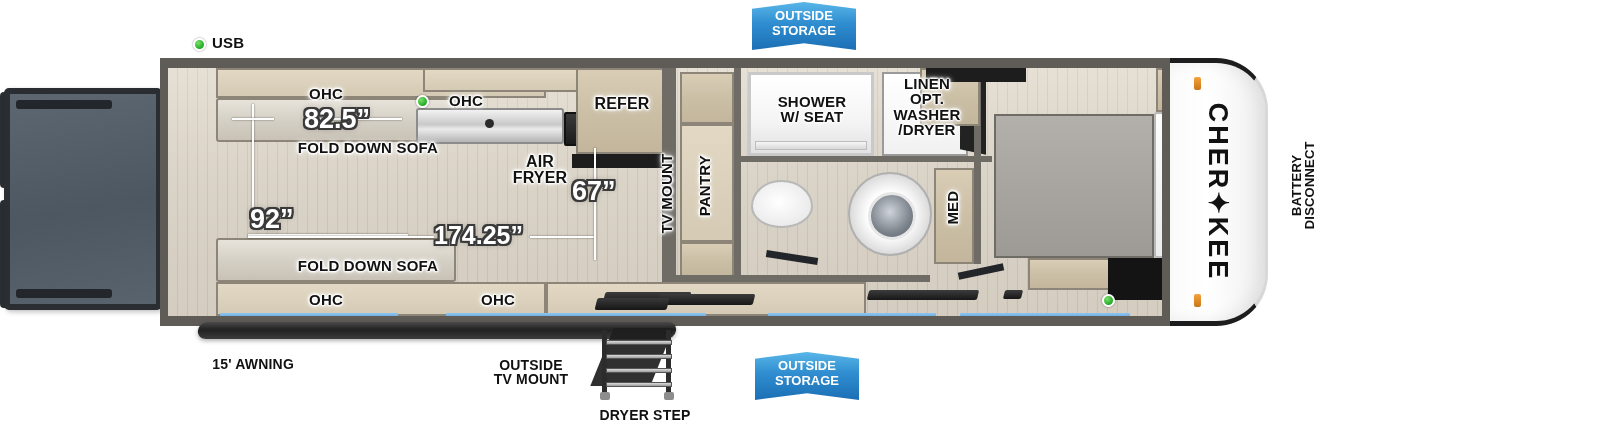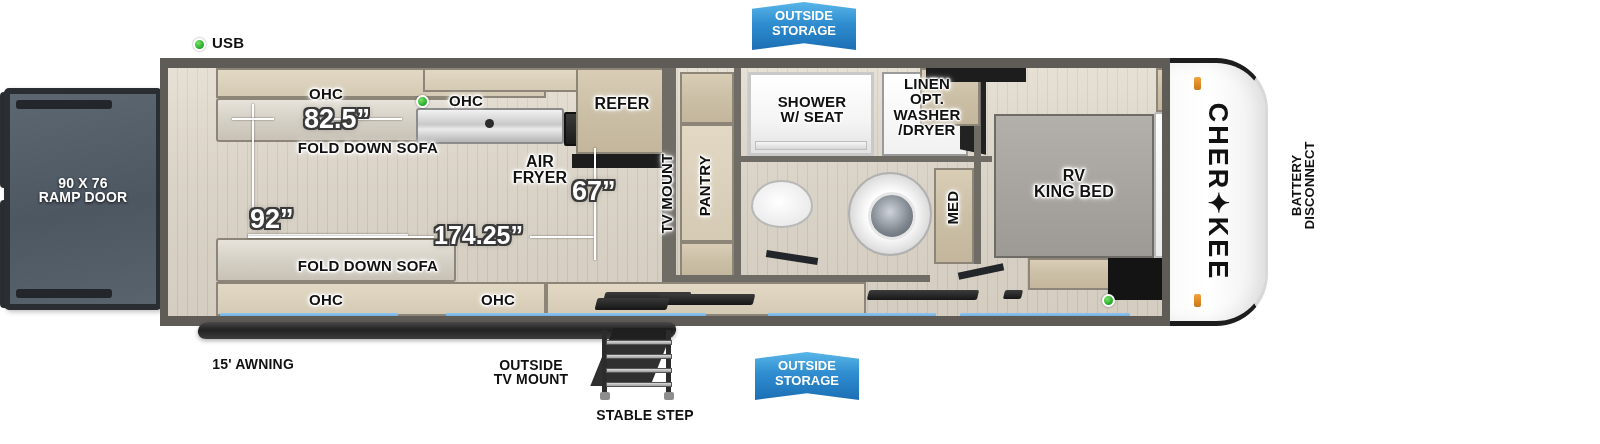--- a/index.html
+++ b/index.html
@@ -283,22 +283,20 @@
 
   <div class="dot" style="left:193px; top:38px;"></div>
   <div class="lbl outside" style="left:212px; top:35px; font-size:15px;">USB</div>
 
   <div class="ramprail" style="top:92px; height:96px;"></div>
   <div class="ramprail" style="top:200px; height:108px;"></div>
   <div id="ramp">
     <div id="rampFace"></div>
     <div style="position:absolute;left:6px;top:6px;width:96px;height:9px;background:#23262a;border-radius:3px;"></div>
     <div style="position:absolute;left:6px;bottom:6px;width:96px;height:9px;background:#23262a;border-radius:3px;"></div>
-    <div class="lbl onplan" style="left:0; right:0; top:82px; font-size:14px; color:#ffffff; text-shadow:0 1px 3px rgba(0,0,0,.85);">90 X 76
-RAMP DOOR</div>
   </div>
   <div id="doorLeaf">
     <div id="doorLeafIn"></div>
   </div>
 
   <div id="coach">
     <div id="coachInner">
       <div class="floor"></div>
 
       <div class="blk woodlite" style="left:48px; top:0px; width:330px; height:30px;"></div>
@@ -391,22 +389,20 @@
       <div class="lbl onplan" style="left:714px; top:8px; width:90px; font-size:15px;">LINEN
 OPT.
 WASHER
 /DRYER</div>
 
       <div class="lbl onplan" style="left:596px; top:26px; width:96px; font-size:15px;">SHOWER
 W/ SEAT</div>
 
       <div class="lbl onplan rot90" style="left:752px; top:132px; width:66px; font-size:15px;">MED</div>
 
-      <div class="lbl onplan" style="left:836px; top:100px; width:140px; font-size:16px;">RV
-KING BED</div>
 
       <div class="dot" style="left:934px; top:226px;"></div>
     </div>
 
     <div class="wallband" style="left:0; top:0; width:100%; height:10px;"></div>
     <div class="wallband" style="left:0; bottom:0; width:100%; height:10px;"></div>
     <div class="wallband" style="left:0; top:0; width:8px; height:100%;"></div>
     <div class="wallband" style="right:0; top:0; width:8px; height:100%;"></div>
   </div>
 
@@ -445,16 +441,16 @@
     <div id="stepSide"></div>
     <div class="steprail" style="left:4px; top:0; width:5px; height:66px;"></div>
     <div class="steprail" style="left:68px; top:0; width:5px; height:66px;"></div>
     <div class="steptread" style="top:10px;"></div>
     <div class="steptread" style="top:24px;"></div>
     <div class="steptread" style="top:38px;"></div>
     <div class="steptread" style="top:52px;"></div>
     <div style="position:absolute;left:2px;top:62px;width:10px;height:8px;background:#8d8d8d;border-radius:2px;"></div>
     <div style="position:absolute;left:66px;top:62px;width:10px;height:8px;background:#8d8d8d;border-radius:2px;"></div>
   </div>
-  <div class="lbl outside" style="left:590px; top:408px; width:110px; font-size:14px;">STABLE STEP</div>
+  <div class="lbl outside" style="left:590px; top:408px; width:110px; font-size:14px;">DRYER STEP</div>
 
 
 </div>
 
 </body></html>

